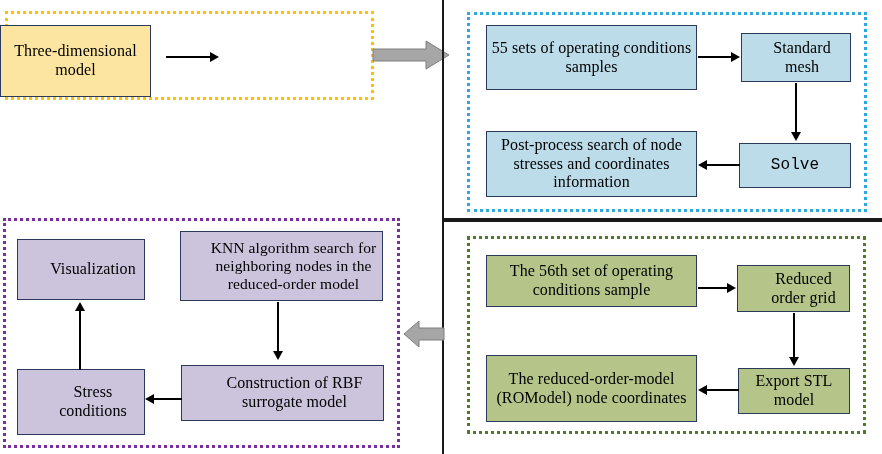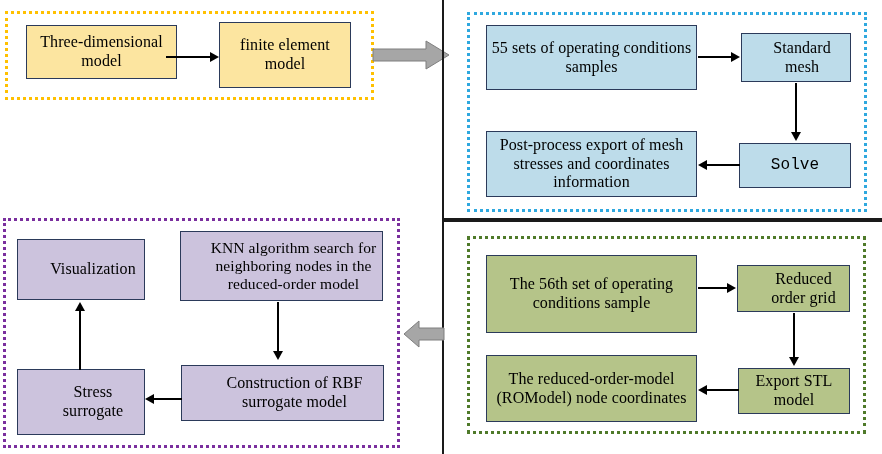--- a/index.html
+++ b/index.html
@@ -39,30 +39,27 @@
   
   .gray-arrow{position:absolute;}
 </style>
 </head>
 <body>
 
 <div id="canvas">
 
   <div class="grp grp-yellow" style="left:5px;top:11px;width:369px;height:89px;"></div>
 
-  <div class="box b-yellow" style="left:26px;top:25px;width:151px;height:54px;font-size:16px;">
+  <div class="box b-yellow" style="left:0;top:25px;width:151px;height:72px;font-size:16px;">
     <span>Three-dimensional model</span>
   </div>
 
   <div class="ln ln-h" style="left:166px;top:56px;width:45px;"></div>
   <div class="head head-r" style="left:210px;top:52px;"></div>
 
-  <div class="box b-yellow" style="left:219px;top:22px;width:132px;height:66px;font-size:16px;">
-    <span>finite element model</span>
-  </div>
 
   <svg class="gray-arrow" style="left:372px;top:38px;" width="78" height="34" viewBox="0 0 78 34">
     <polygon points="1,11 54,11 54,3 77,17 54,31 54,23 1,23" fill="#A6A6A6" stroke="#7F7F7F" stroke-width="1"></polygon>
   </svg>
 
   <div class="grp grp-blue-outer" style="left:442px;top:-2px;width:442px;height:222px;"></div>
   <div class="grp grp-blue-inner" style="left:467px;top:12px;width:400px;height:200px;"></div>
 
   <div class="box b-blue" style="left:486px;top:25px;width:211px;height:65px;font-size:16px;justify-content:flex-end;">
     <span>55 sets of operating conditions samples</span>
@@ -79,27 +76,27 @@
   <div class="head head-d" style="left:791px;top:132px;"></div>
 
   <div class="box b-blue" style="left:739px;top:143px;width:112px;height:45px;font-size:16px;font-family:Liberation Mono, monospace;">
     <span>Solve</span>
   </div>
 
   <div class="ln ln-h" style="left:707px;top:164px;width:33px;"></div>
   <div class="head head-l" style="left:698px;top:160px;"></div>
 
   <div class="box b-blue" style="left:486px;top:131px;width:211px;height:66px;font-size:16px;">
-    <span>Post-process export of mesh stresses and coordinates information</span>
+    <span>Post-process search of node stresses and coordinates information</span>
   </div>
 
   <div class="grp grp-green-outer" style="left:442px;top:220px;width:442px;height:236px;"></div>
   <div class="grp grp-green-inner" style="left:467px;top:236px;width:399px;height:198px;"></div>
 
-  <div class="box b-green" style="left:486px;top:255px;width:211px;height:78px;font-size:16px;">
+  <div class="box b-green" style="left:486px;top:255px;width:211px;height:52px;font-size:16px;">
     <span>The 56th set of operating conditions sample</span>
   </div>
 
   <div class="ln ln-h" style="left:698px;top:287px;width:30px;"></div>
   <div class="head head-r" style="left:727px;top:283px;"></div>
 
   <div class="box b-green" style="left:737px;top:265px;width:113px;height:47px;font-size:16px;padding-left:20px;">
     <span>Reduced order grid</span>
   </div>
 
@@ -131,21 +128,21 @@
   <div class="head head-d" style="left:273px;top:351px;"></div>
 
   <div class="box b-purple" style="left:181px;top:365px;width:203px;height:56px;font-size:16px;">
     <span>Construction of RBF surrogate model</span>
   </div>
 
   <div class="ln ln-h" style="left:154px;top:398px;width:28px;"></div>
   <div class="head head-l" style="left:145px;top:394px;"></div>
 
   <div class="box b-purple" style="left:17px;top:369px;width:128px;height:66px;font-size:16px;">
-    <span>Stress surrogate</span>
+    <span>Stress conditions</span>
   </div>
 
   <div class="ln ln-v" style="left:79px;top:311px;width:2px;height:59px;"></div>
   <div class="head head-u" style="left:75px;top:302px;"></div>
 
   <div class="box b-purple" style="left:17px;top:239px;width:128px;height:61px;font-size:16px;">
     <span>Visualization</span>
   </div>
 
 </div>

